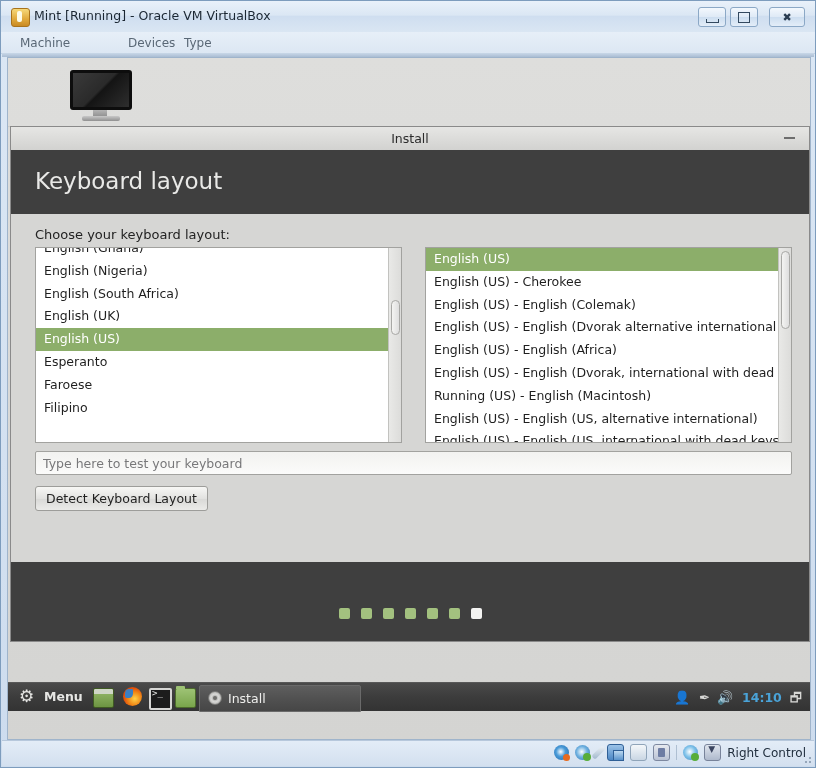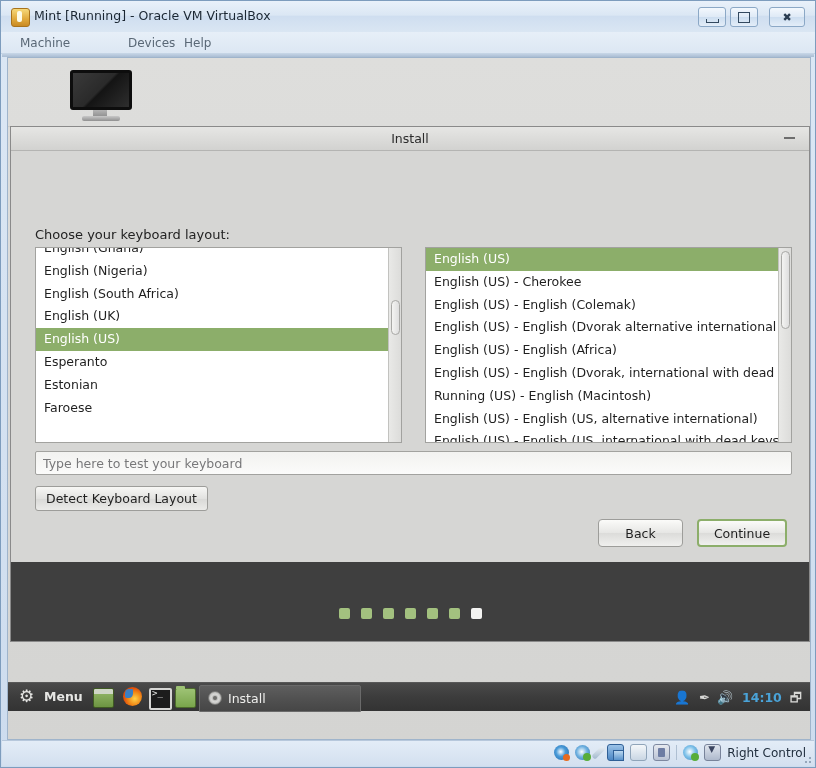--- a/index.html
+++ b/index.html
@@ -408,55 +408,58 @@
       </div>
       <div class="vbox-btn" id="btn-close">
         <div class="glyph">✖</div>
       </div>
     </div>
 
     <div class="vbox-menubar">
       <div class="vbox-menu-item" style="left:14px;">Machine</div>
       <div class="vbox-menu-item" style="left:78px;margin-top:41px;">View</div>
       <div class="vbox-menu-item" style="left:122px;">Devices</div>
-      <div class="vbox-menu-item" style="left:178px;">Help</div>
+      <div class="vbox-menu-item" style="left:178px;">Type</div>
     </div>
     <div class="vbox-sep"></div>
 
     <div class="vm-screen">
       <div class="vm-desktop">
 
         <div class="desktop-icon">
           <div class="monitor-body"></div>
           <div class="monitor-stand"></div>
           <div class="monitor-base"></div>
         </div>
         <div class="desk-line"></div>
 
         <div class="install-win">
 
           <div class="install-titlebar">
             <div class="install-title-text">Install</div>
             <div class="install-min"></div>
           </div>
 
+          <div class="install-header">
+            <div class="install-header-title">Keyboard layout</div>
+          </div>
 
           <div class="install-body">
             <div class="choose-label">Choose your keyboard layout:</div>
 
             <div class="listbox" id="list-left">
               <div class="list-inner" id="left-rows">
                   <div class="list-row">English (Ghana)</div>
                   <div class="list-row">English (Nigeria)</div>
                   <div class="list-row">English (South Africa)</div>
                   <div class="list-row">English (UK)</div>
                   <div class="list-row selected">English (US)</div>
                   <div class="list-row">Esperanto</div>
-                  <div class="list-row">Estonian</div>
                   <div class="list-row">Faroese</div>
+                  <div class="list-row">Filipino</div>
                 </div>
               <div class="scrollbar">
                 <div class="scroll-thumb" id="thumb-left"></div>
               </div>
             </div>
 
             <div class="listbox" id="list-right">
               <div class="list-inner" id="right-rows">
                   <div class="list-row selected">English (US)</div>
                   <div class="list-row">English (US) - Cherokee</div>
@@ -471,24 +474,20 @@
               <div class="scrollbar">
                 <div class="scroll-thumb" id="thumb-right"></div>
               </div>
             </div>
 
             <input class="test-input" placeholder="Type here to test your keyboard" style="">
 
             <button class="detect-btn">Detect Keyboard Layout</button>
           </div>
 
-          <div class="nav-area">
-            <button class="nav-btn" id="btn-back">Back</button>
-            <button class="nav-btn" id="btn-continue">Continue</button>
-          </div>
 
           <div class="install-footer">
             <div class="dots" id="progress-dots">
                 <div class="dot"></div>
                 <div class="dot"></div>
                 <div class="dot"></div>
                 <div class="dot"></div>
                 <div class="dot"></div>
                 <div class="dot"></div>
                 <div class="dot current"></div>

